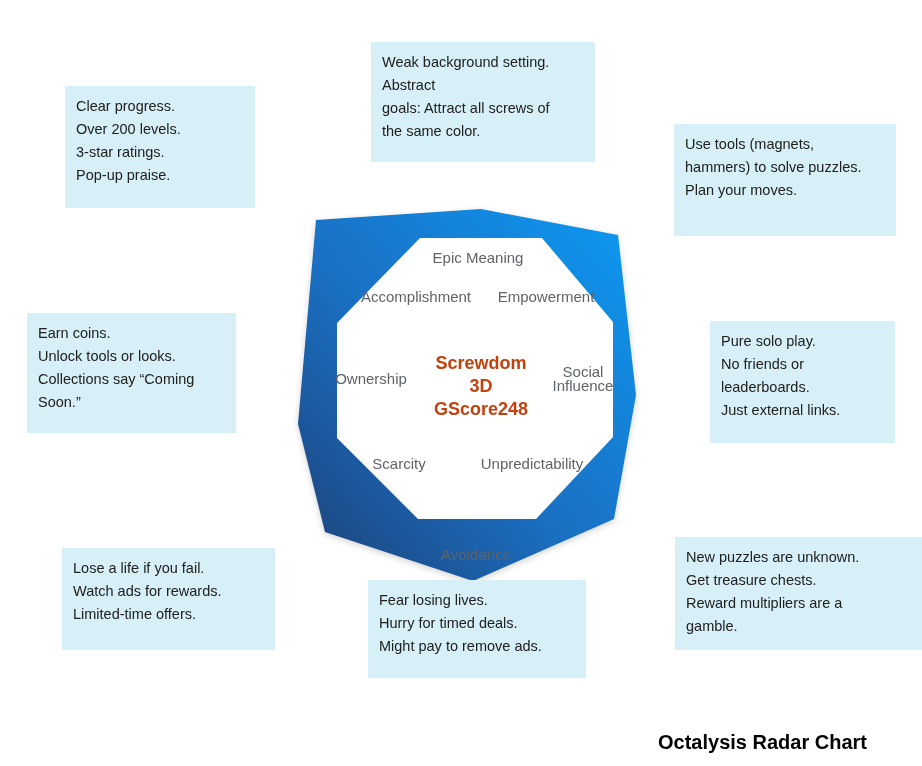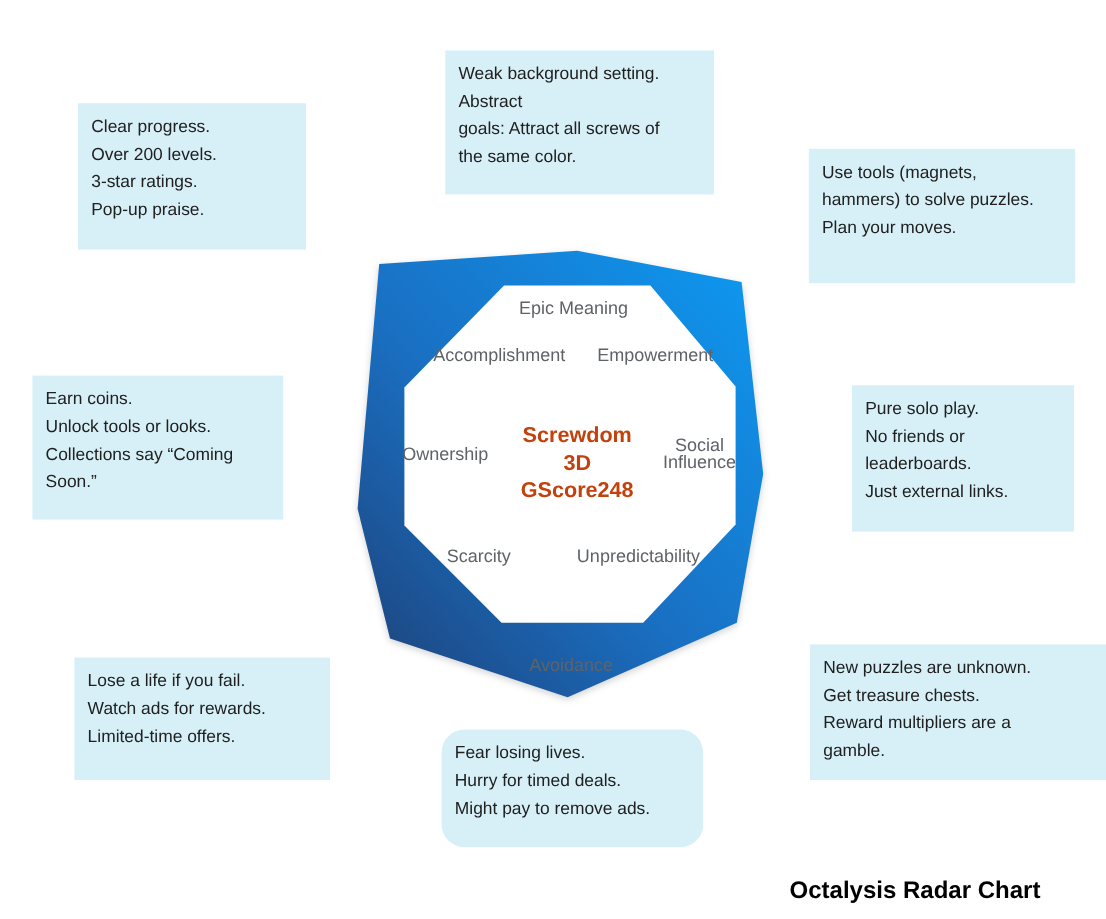--- a/index.html
+++ b/index.html
@@ -15,21 +15,21 @@
     line-height: 23px;
     padding: 9px 11px;
     white-space: pre-line;
   }
   .note-accomplishment   { left: 65px;  top: 86px;  width: 190px; height: 122px; }
   .note-epic             { left: 371px; top: 42px;  width: 224px; height: 120px; }
   .note-empowerment      { left: 674px; top: 124px; width: 222px; height: 112px;  }
   .note-ownership        { left: 27px;  top: 313px; width: 209px; height: 120px; }
   .note-social           { left: 710px; top: 321px; width: 185px; height: 122px; }
   .note-scarcity         { left: 62px;  top: 548px; width: 213px; height: 102px; }
-  .note-avoidance        { left: 368px; top: 608px; width: 218px; height: 98px; border-radius: 19px;  }
+  .note-avoidance        { left: 368px; top: 580px; width: 218px; height: 98px;  }
   .note-unpredictability { left: 675px; top: 537px; width: 266px; height: 113px; }
 
   
   #radar-svg { position: absolute; left: 0; top: 0; width: 922px; height: 766px; }
   .outer-poly { filter: drop-shadow(0px 2px 3px rgba(0,0,0,0.18)); }
 
   
   .axis-label {
     position: absolute;
     transform: translate(-50%, -50%);

